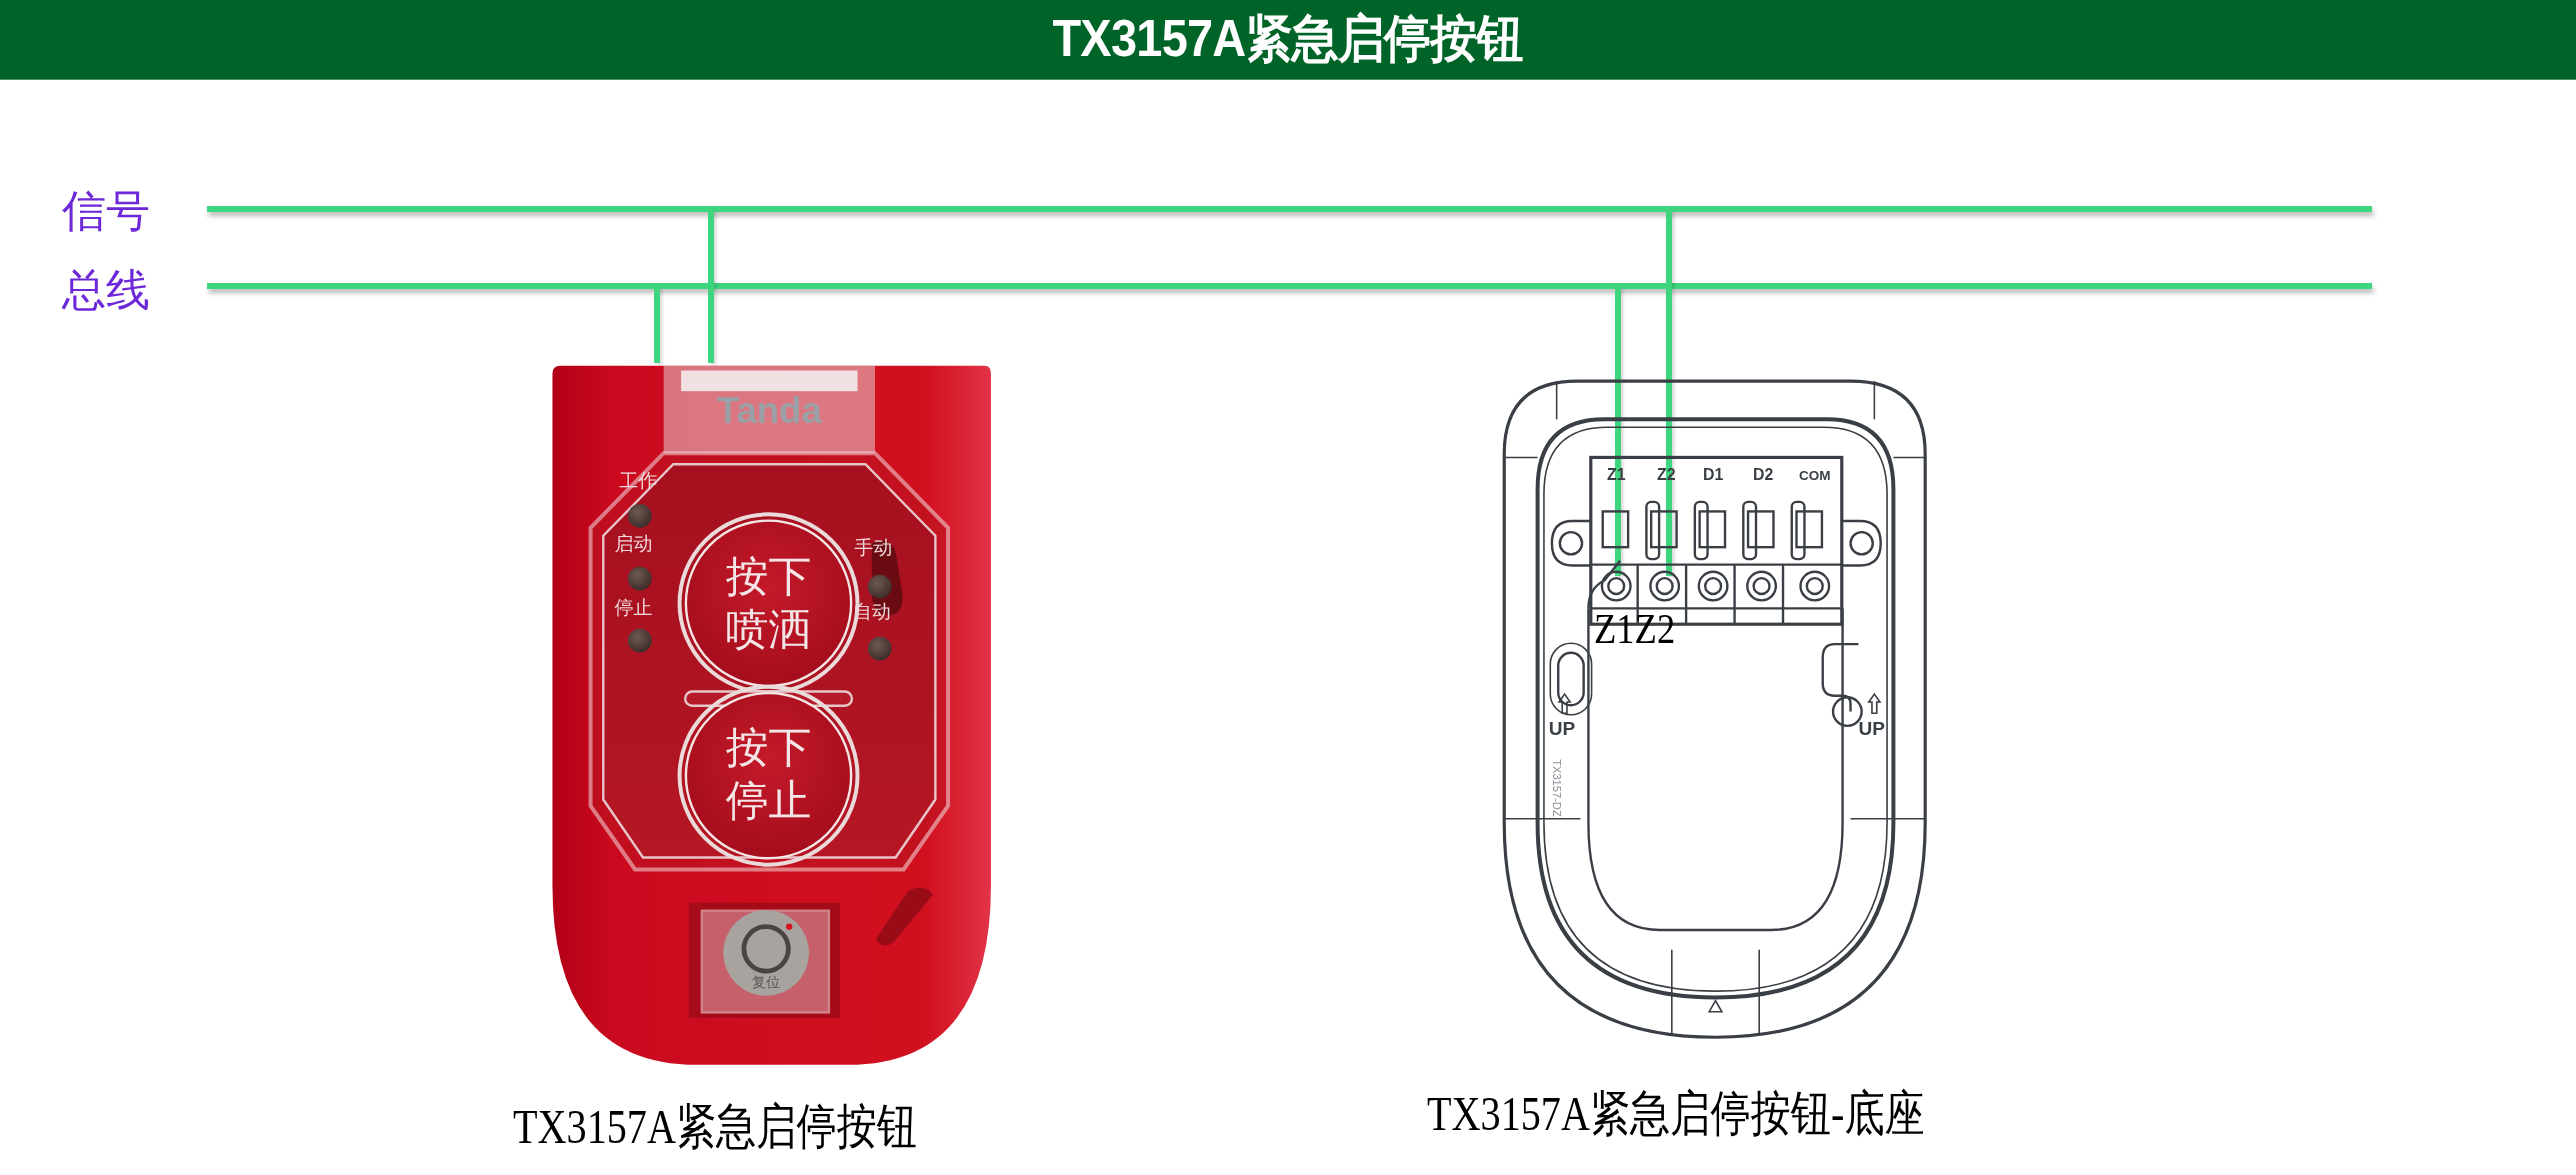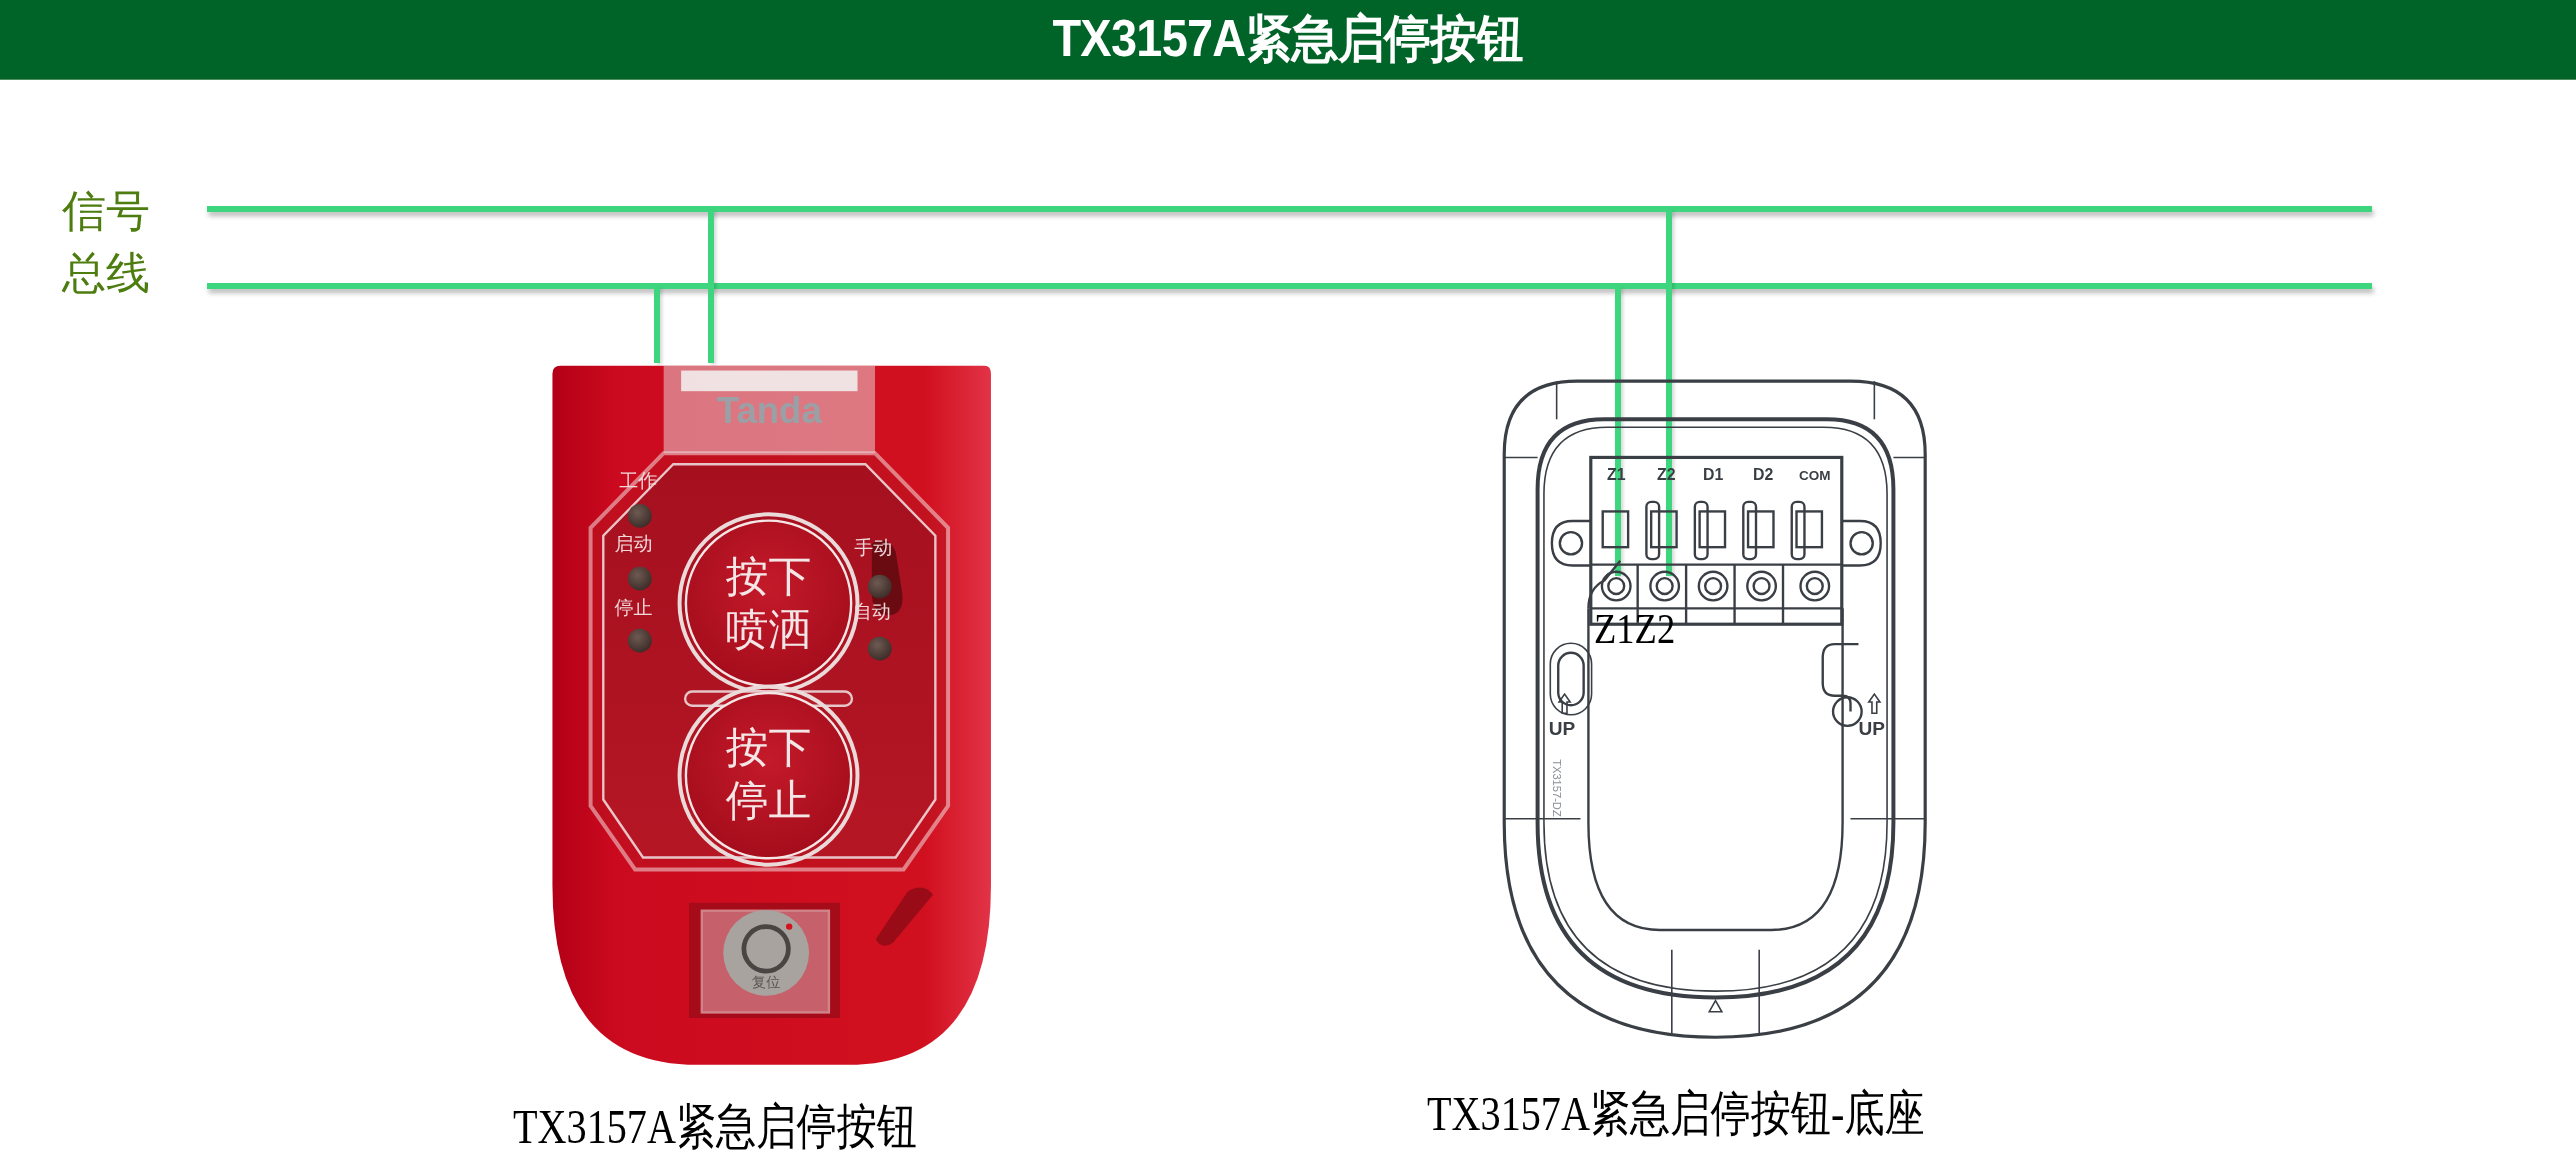--- a/index.html
+++ b/index.html
@@ -1,35 +1,35 @@
 <!DOCTYPE html>
 <html style="font-size:12.7px"><head>
 <meta charset="utf-8">
 <style>
   html, body { margin: 0; padding: 0; background: #ffffff; }
   body { width: 2576px; height: 1175px; position: relative; overflow: hidden; font-family: "DejaVu Sans", sans-serif; }
   .abs { position: absolute; }
   .header { left: 0; top: 0; width: 2576px; height: 79px; background: #006428; border-bottom: 1.6px solid #4f8f63; display: flex; align-items: center; justify-content: center; }
   .header-title { color: #ffffff; font-family: "Liberation Sans", sans-serif; font-weight: bold; font-size: 51px; letter-spacing: -0.8px; transform: scaleX(0.92); }
-  .bus-label { left: 62px; font-family: "DejaVu Serif", serif; font-size: 44px; color: #4d7c0f; line-height: 1; text-align: right; }
+  .bus-label { left: 62px; font-family: "DejaVu Serif", serif; font-size: 44px; color: #6d28d9; line-height: 1; text-align: right; }
   .bus { height: 5.6px; background: #3dd67e; box-shadow: 1.6px 4px 4.8px rgba(0,0,0,0.28); }
   .drop { width: 5.6px; background: #3dd67e; box-shadow: 2.4px 1.6px 3.2px rgba(0,0,0,0.15); }
   .caption { font-family: "Liberation Serif", serif; font-size: 49px; color: #000; line-height: 1; white-space: nowrap; transform: scaleX(0.82); transform-origin: left top; }
   .zlabel { font-family: "Liberation Serif", serif; font-size: 43px; color: #000; line-height: 1; transform: scaleX(0.85); transform-origin: left top; }
   svg text { user-select: none; }
 </style>
 </head>
 <body>
 
 <div class="abs header">
   <span class="header-title">TX3157A紧急启停按钮</span>
 </div>
 
 <div class="abs bus-label" style="top:189px;">信号</div>
-<div class="abs bus-label" style="top:251px;">总线</div>
+<div class="abs bus-label" style="top:268px;">总线</div>
 
 <div class="abs bus" style="left:207px; top:206px; width:2165px;"></div>
 <div class="abs bus" style="left:207px; top:283px; width:2165px;"></div>
 
 <div class="abs drop" style="left:654px; top:287px; height:76px;"></div>
 <div class="abs drop" style="left:708px; top:210px; height:153px;"></div>
 
 <svg class="abs" style="left:546px; top:361px;" width="453" height="711" viewBox="0 0 570 895">
   <defs>
     <linearGradient id="redbody" x1="0" y1="0" x2="1" y2="0">

